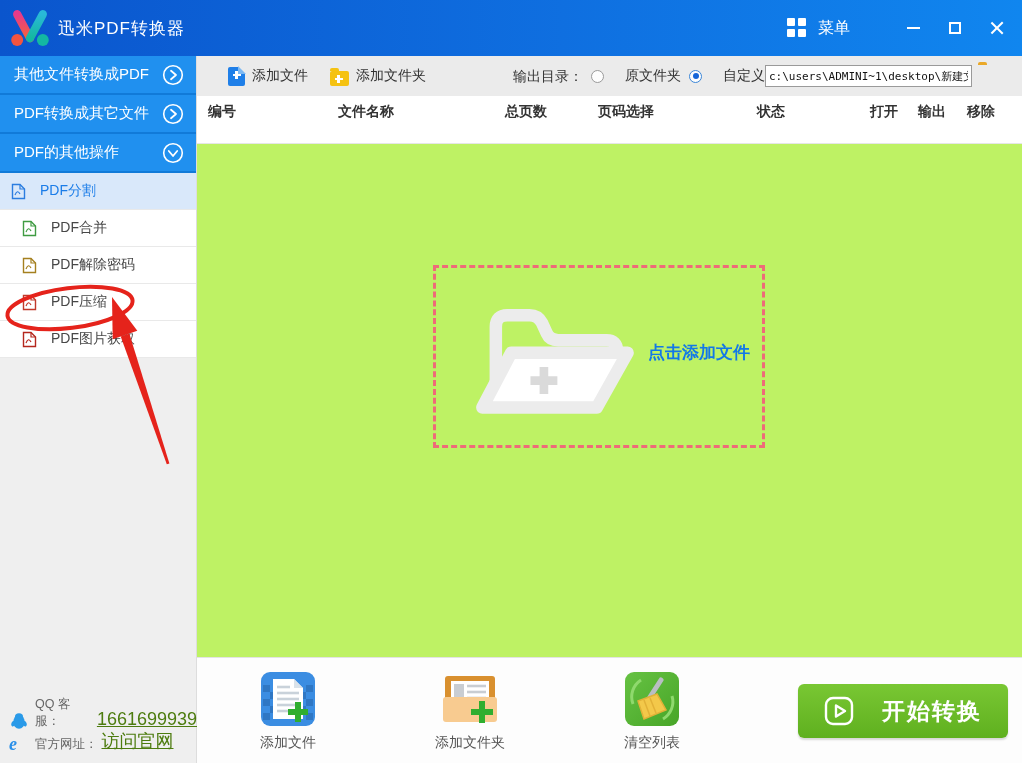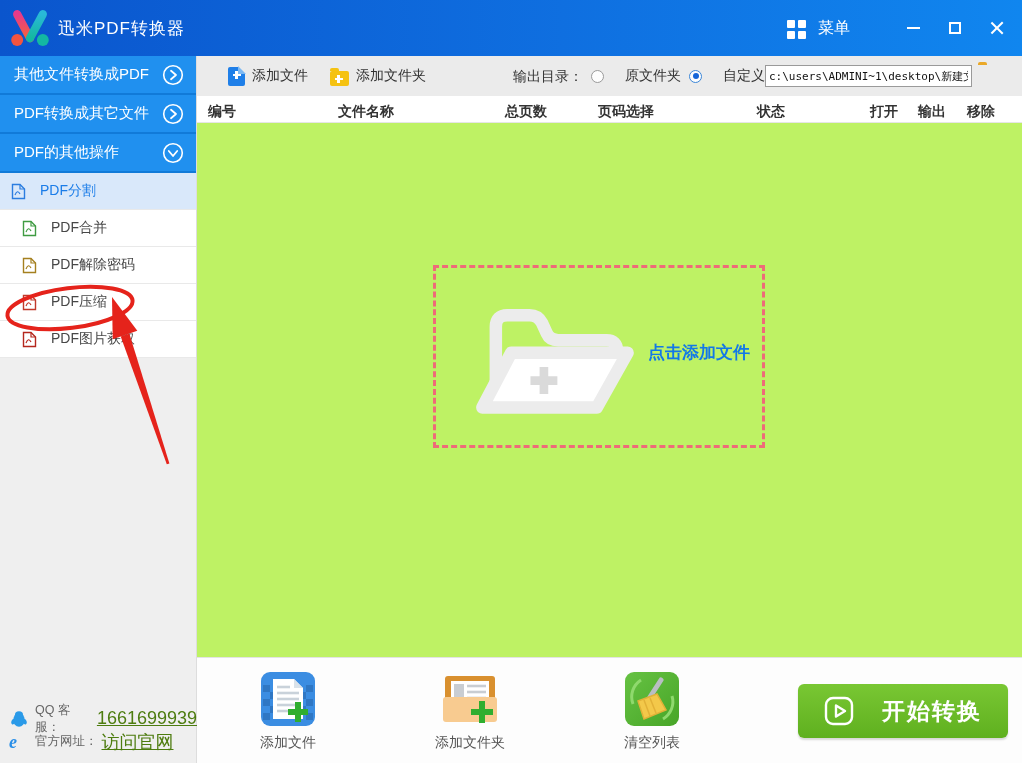--- a/index.html
+++ b/index.html
@@ -6,21 +6,21 @@
   body { font-family:"Liberation Sans", sans-serif; background:#888; }
   #app { position:relative; width:1022px; height:763px; background:#fff; overflow:hidden; }
 
   
   .titlebar { position:absolute; left:0; top:0; width:1022px; height:56px;
     background:linear-gradient(90deg,#0a55cd 0%, #0f6fe0 55%, #1086ef 100%);
     display:flex; align-items:center; color:#fff; }
   .logo { margin-left:8px; width:44px; height:44px; }
   .app-title { font-size:17px; margin-left:6px; letter-spacing:1px; }
   .tb-right { position:absolute; right:0; top:0; height:56px; display:flex; align-items:center; }
-  .menu-btn { display:flex; align-items:flex-end; gap:12px; cursor:pointer; margin-right:46px; }
+  .menu-btn { display:flex; align-items:flex-start; gap:12px; cursor:pointer; margin-right:46px; }
   .grid-icon { display:grid; grid-template-columns:8px 8px; grid-template-rows:8px 8px; gap:3px; }
   .grid-icon i { background:#fff; border-radius:1px; }
   .menu-label { font-size:16px; }
   .win-btn { width:34px; height:34px; display:flex; align-items:center; justify-content:center; cursor:pointer; margin-right:8px; }
   .min-glyph { width:13px; height:2px; background:#fff; }
   .max-glyph { width:12px; height:12px; border:2px solid #fff; }
   .close-glyph { position:relative; width:14px; height:14px; }
   .close-glyph::before,.close-glyph::after { content:""; position:absolute; left:6px; top:-1px; width:2.4px; height:16px; background:#fff; }
   .close-glyph::before { transform:rotate(45deg); } .close-glyph::after { transform:rotate(-45deg); }
 
@@ -29,21 +29,21 @@
   .side-section { height:39px; background:#2090ef; border-bottom:2px solid #117ad8; color:#fff;
     display:flex; align-items:center; padding:0 12px 0 14px; font-size:15px; cursor:pointer; }
   .side-section .lbl { flex:1; }
   .chev { width:22px; height:22px; }
   .side-item { height:37px; background:#fff; border-bottom:1px solid #e9e9e9; display:flex; align-items:center;
     padding-left:22px; font-size:14px; color:#474747; cursor:pointer; }
   .side-item.active { background:#d9e8fa; color:#1a7ce8;padding-left:11px; }
   .side-item svg { margin-right:14px; flex:none; }
 
   .support { position:absolute; left:0; bottom:10px; width:197px; font-size:12.5px; color:#666; }
-  .support .row { display:flex; align-items:center; height:23px; padding-left:9px; }
+  .support .row { display:flex; align-items:flex-end; height:23px; padding-left:9px; }
   .support .ico { width:20px; height:18px; margin-right:6px; flex:none; }
   .support a { color:#4d7c0f; font-size:18px; margin-left:4px; }
   .e-icon { font-family:"Liberation Serif", serif; font-style:italic; font-weight:bold; color:#2a8fe8; font-size:18px; line-height:18px; }
 
   
   .content { position:absolute; left:197px; top:56px; width:825px; height:707px; background:#bef264; }
 
   .toolbar { position:absolute; left:0; top:0; width:825px; height:40px; background:#ebebeb; }
   .toolbar * { font-size:14px; color:#333; }
   .tool-btn { position:absolute; top:0; height:40px; display:flex; align-items:center; gap:7px; cursor:pointer; }
@@ -58,21 +58,21 @@
   .radio { width:13px; height:13px; border-radius:50%; border:1px solid #9a9a9a; background:#fdfdfd; position:relative; }
   .radio.checked { border-color:#3a86d8; }
   .radio.checked::after { content:""; position:absolute; left:2.5px; top:2.5px; width:6px; height:6px; border-radius:50%; background:#1565d8; }
   .path-input { position:absolute; left:568px; top:9px; width:207px; height:22px; border:1px solid #9a9a9a; background:#fff;
     font-family:"DejaVu Sans Mono", monospace; font-size:11px; padding:0 3px; color:#111; }
   .browse-btn { position:absolute; left:781px; top:9px; width:24px; height:22px; cursor:pointer; }
   .browse-btn .mini-folder { width:22px; height:16px; background:#eaa827; margin-top:3px; }
   .browse-btn .mini-folder::before { background:#eaa827; }
   .browse-btn .mini-folder::after, .browse-btn .mini-folder .plus-v { display:none; }
 
-  .table-head { position:absolute; left:0; top:40px; width:825px; height:27px; background:#fff; border-bottom:1px solid #e6e6e6; }
+  .table-head { position:absolute; left:0; top:40px; width:825px; height:48px; background:#fff; border-bottom:1px solid #e6e6e6; }
   .th { position:absolute; top:0; line-height:30px; font-size:14px; font-weight:bold; color:#333; white-space:nowrap; }
   .th:nth-child(1){left:11px;} .th:nth-child(2){left:141px;} .th:nth-child(3){left:308px;}
   .th:nth-child(4){left:401px;} .th:nth-child(5){left:560px;} .th:nth-child(6){left:673px;}
   .th:nth-child(7){left:721px;} .th:nth-child(8){left:770px;}
 
   .dropzone { position:absolute; left:236px; top:209px; width:332px; height:183px; border:3px dashed #ee6b79;
     display:flex; flex-direction:row; align-items:center; justify-content:flex-start; cursor:pointer; }
   .dz-label { color:#1278e8; font-weight:bold; font-size:17px; margin-bottom:9px; }
 
   

